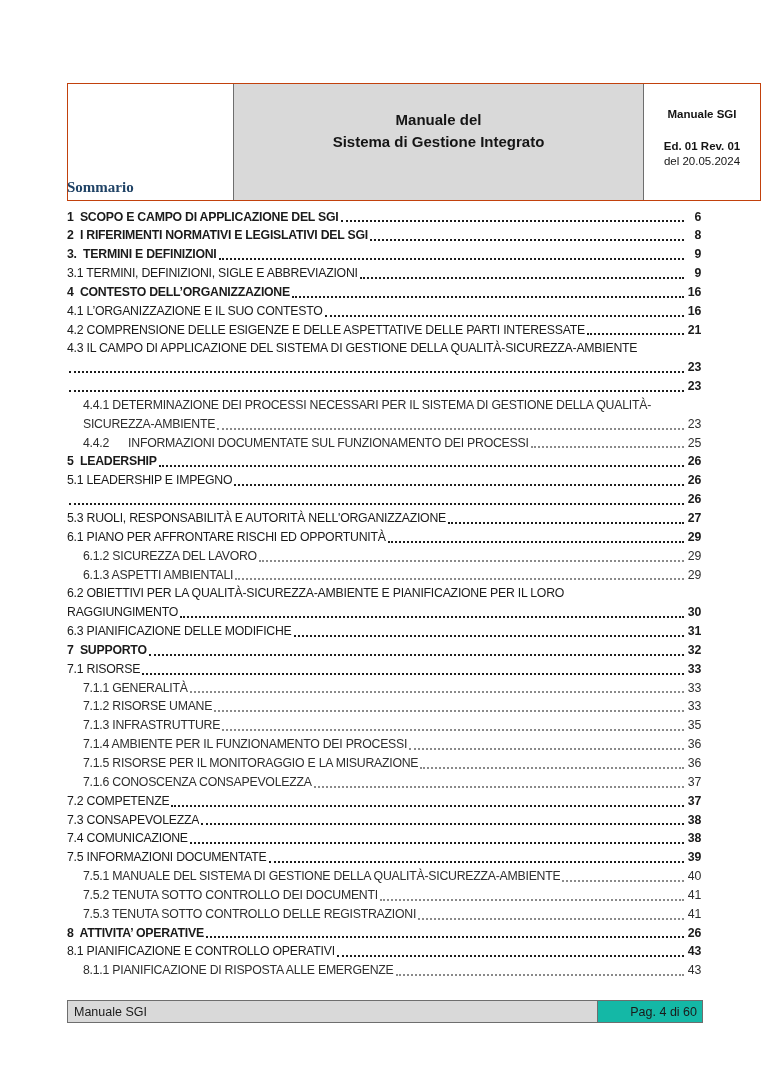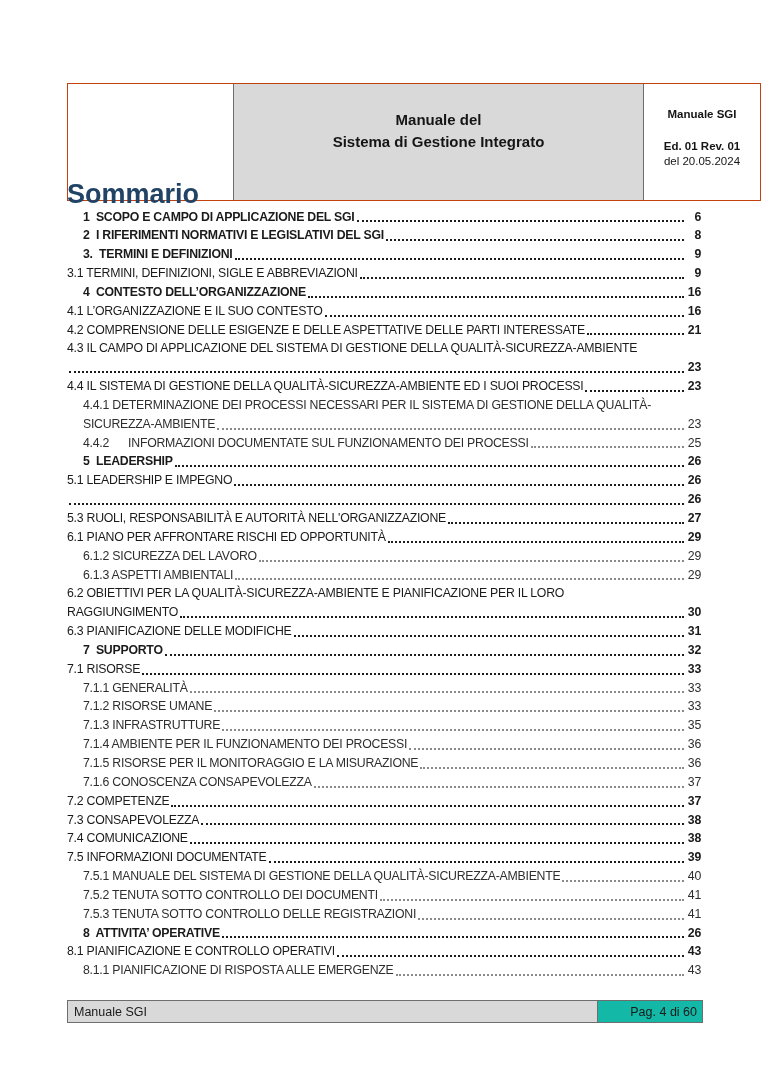--- a/index.html
+++ b/index.html
@@ -22,37 +22,37 @@
   }
   .hdr .rev-cell{
     width:116px; background:#ffffff; text-align:center; padding-top:23px;
     font-size:11.5px; line-height:15px; color:#151515;
   }
   .hdr .rev-cell .code{font-weight:bold;}
   .hdr .rev-cell .ed{font-weight:bold; margin-top:17px;}
   
   .toc-heading{
     position:absolute; left:67px; top:179px;
-    font-family:Liberation Sans, sans-serif;
-    font-weight:bold; font-size:27px; color:#204366;
+    font-family:Liberation Serif, serif;
+    font-weight:bold; font-size:15px; color:#204366;
   }
   
   .toc{
     position:absolute; left:67px; top:207.5px; width:634px;
     font-size:12.3px; letter-spacing:-0.25px; color:#1a1a1a;
     --lh:18.85px;
   }
   .row{display:flex; height:var(--lh); box-sizing:border-box;}
   .row .t{flex:0 1 auto; white-space:pre; overflow:hidden; line-height:var(--lh);}
   .row .dots{
     flex:1 1 6px; min-width:6px; align-self:flex-end;
     border-bottom:2px dotted #1c1c1c; margin:0 2px 4px 2px;
   }
   .row .pg{flex:0 0 auto; min-width:15px; text-align:right; line-height:var(--lh);}
-  .row.l1{font-weight:bold;margin-left:16px;}
+  .row.l1{font-weight:bold;}
   .row.l2 .pg{font-weight:bold;}
   .row.l3{padding-left:16px; color:#2e2e2e;}
   .row.l3 .dots{border-bottom-color:#8a8a8a; margin-bottom:4px;}
   .row.l3 .pg{color:#2e2e2e;}
   
   .ftr{
     position:absolute; left:67px; top:1000px; width:636px; height:23px;
     display:flex; border:1px solid #6e6e6e; box-sizing:border-box;
     font-size:12.5px;
   }
@@ -123,21 +123,20 @@
       </div>
       <div class="row l2">
         <span class="t">4.3 IL CAMPO DI APPLICAZIONE DEL SISTEMA DI GESTIONE DELLA QUALITÀ-SICUREZZA-AMBIENTE</span>
       </div>
       <div class="row l2">
         <span class="t"></span>
         <span class="dots"></span>
         <span class="pg">23</span>
       </div>
       <div class="row l2">
-        <span class="t">4.4 IL SISTEMA DI GESTIONE DELLA QUALITÀ-SICUREZZA-AMBIENTE ED I SUOI PROCESSI</span>
         <span class="dots"></span>
         <span class="pg">23</span>
       </div>
       <div class="row l3">
         <span class="t">4.4.1 DETERMINAZIONE DEI PROCESSI NECESSARI PER IL SISTEMA DI GESTIONE DELLA QUALITÀ-</span>
       </div>
       <div class="row l3">
         <span class="t">SICUREZZA-AMBIENTE</span>
         <span class="dots"></span>
         <span class="pg">23</span>

